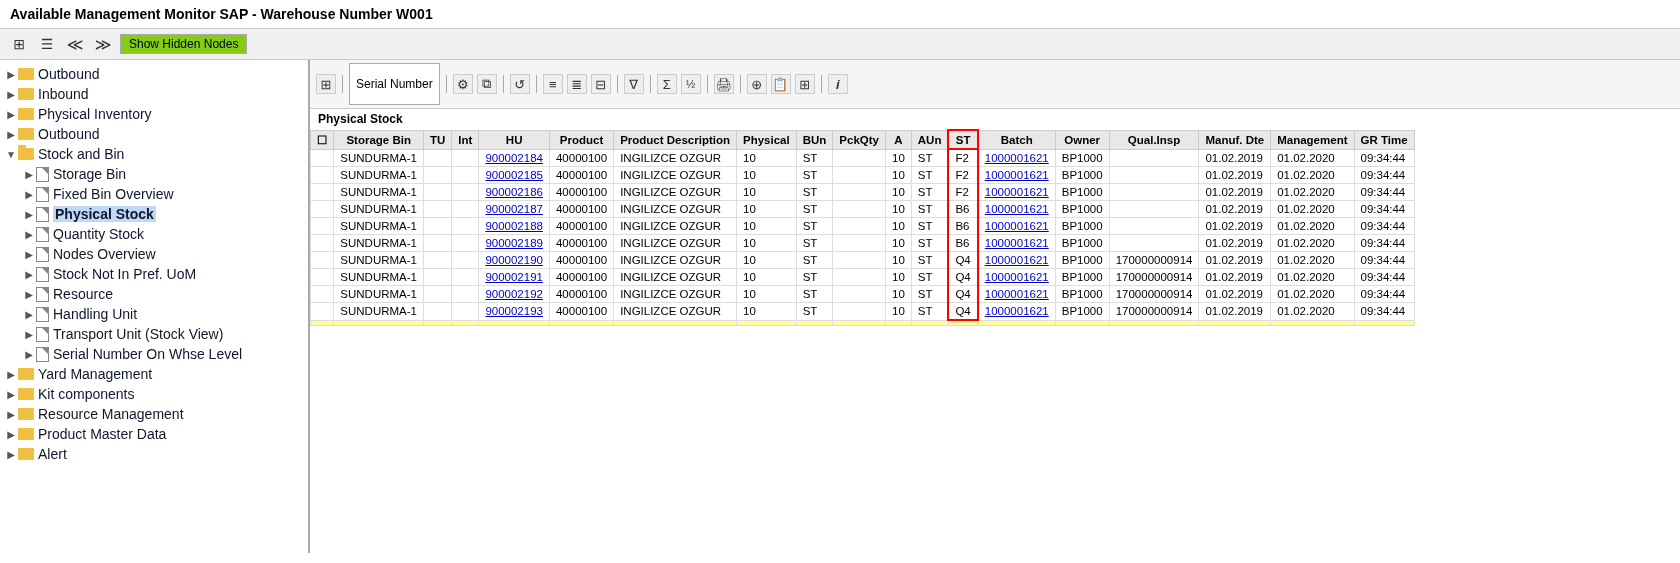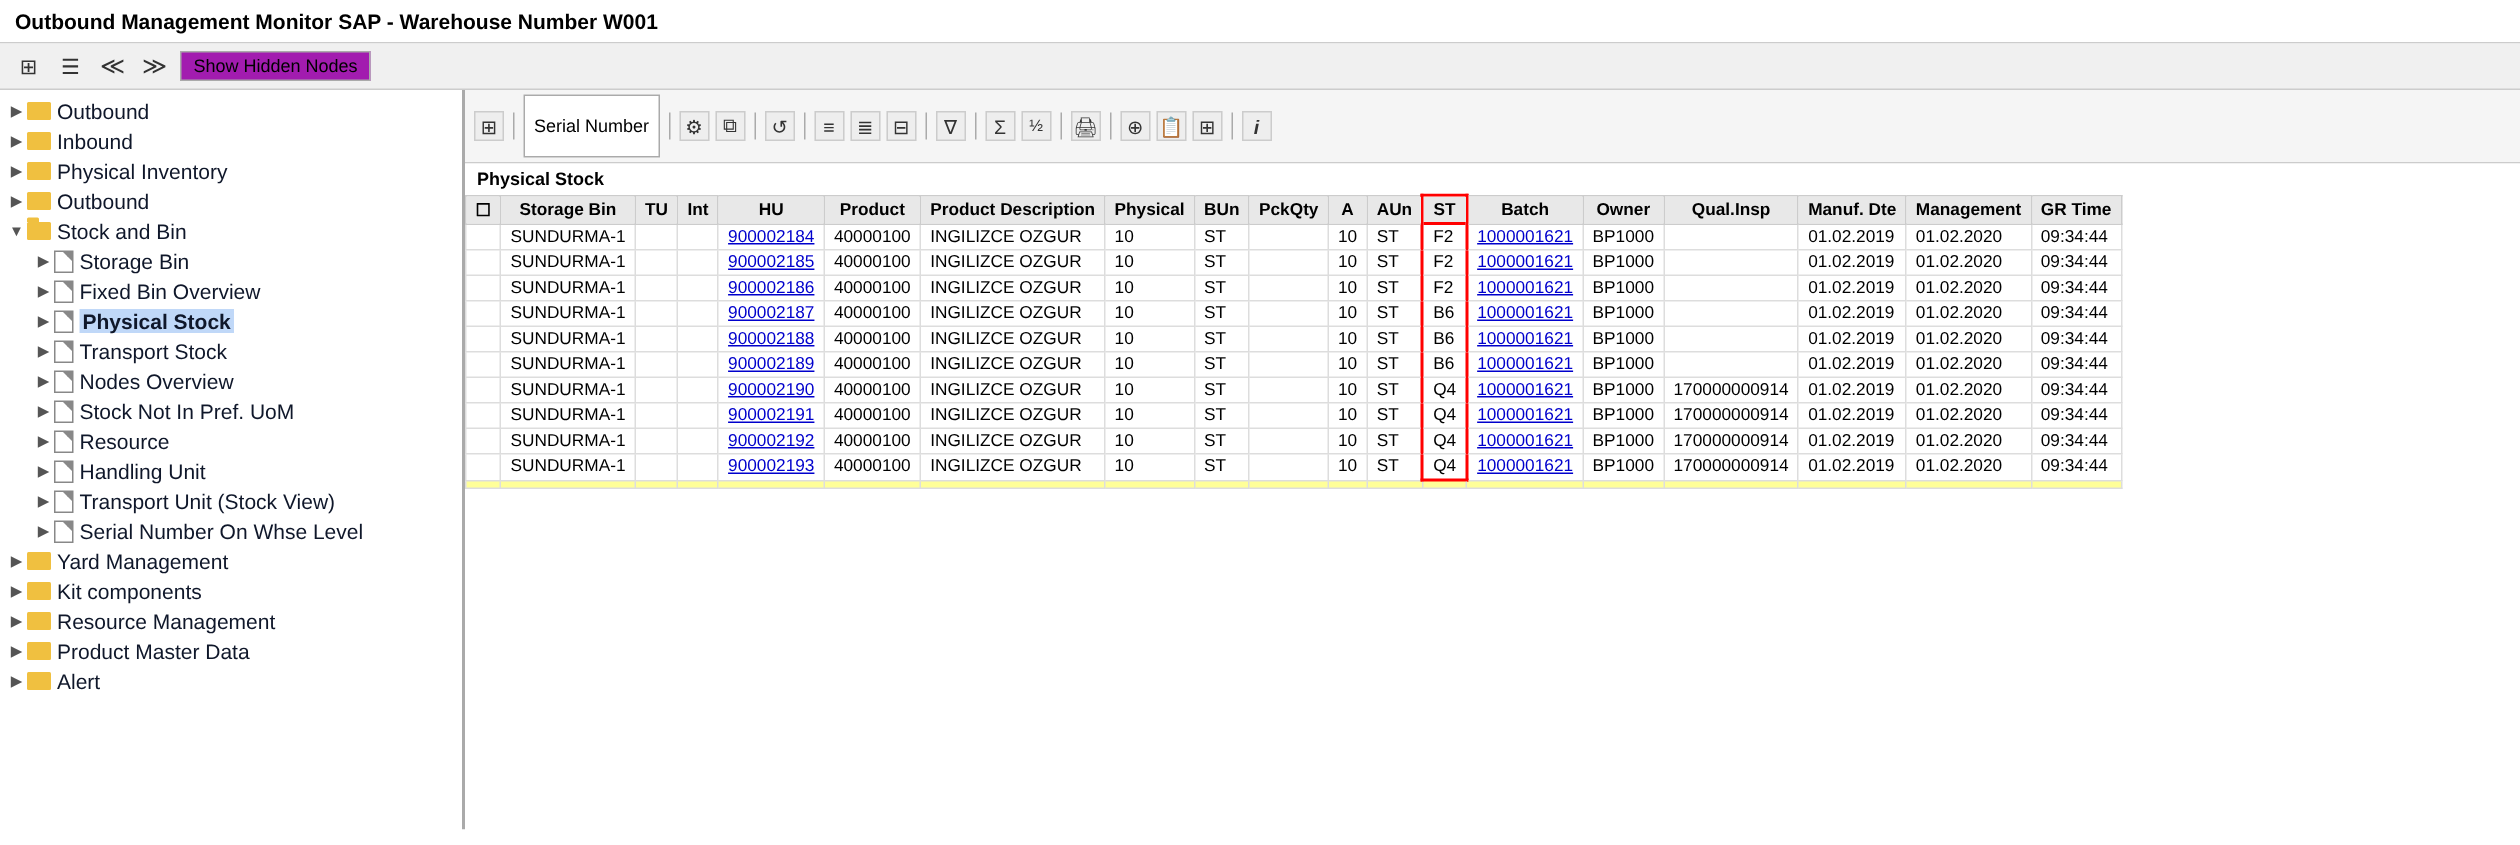--- a/index.html
+++ b/index.html
@@ -28,21 +28,21 @@
       width: 22px; height: 22px;
       display: flex; align-items: center; justify-content: center;
       cursor: pointer;
       font-size: 14px;
       color: #333;
     }
     .toolbar-btn {
       padding: 2px 8px;
       font-size: 12px;
       cursor: pointer;
-      background: #a21caf;
+      background: #84cc16;
       border: 1px solid #aaa;
     }
 
     
     .main-layout {
       display: flex;
       height: calc(563px - 70px);
     }
 
     
@@ -191,21 +191,21 @@
     thead th.st-col-header {
       border-left: 2px solid red;
       border-right: 2px solid red;
       border-top: 2px solid red;
     }
   </style>
 </head>
 <body>
 
 <div class="title-bar">
-  <span>Outbound Management Monitor SAP - Warehouse Number W001</span>
+  <span>Available Management Monitor SAP - Warehouse Number W001</span>
 </div>
 
 <div class="toolbar">
   <span class="toolbar-icon">⊞</span>
   <span class="toolbar-icon">☰</span>
   <span class="toolbar-icon" style="font-size:16px;">≪</span>
   <span class="toolbar-icon" style="font-size:16px;">≫</span>
   <button class="toolbar-btn">Show Hidden Nodes</button>
 </div>
 
@@ -250,21 +250,21 @@
           <span class="tree-label">Fixed Bin Overview</span>
         </div>
         <div class="tree-item" style="padding-left: 22px;">
           <span class="tree-arrow">▶</span>
           <span class="tree-doc-icon"></span>
           <span class="tree-label selected">Physical Stock</span>
         </div>
         <div class="tree-item" style="padding-left: 22px;">
           <span class="tree-arrow">▶</span>
           <span class="tree-doc-icon"></span>
-          <span class="tree-label">Transport Stock</span>
+          <span class="tree-label">Quantity Stock</span>
         </div>
         <div class="tree-item" style="padding-left: 22px;">
           <span class="tree-arrow">▶</span>
           <span class="tree-doc-icon"></span>
           <span class="tree-label">Nodes Overview</span>
         </div>
         <div class="tree-item" style="padding-left: 22px;">
           <span class="tree-arrow">▶</span>
           <span class="tree-doc-icon"></span>
           <span class="tree-label">Stock Not In Pref. UoM</span>

